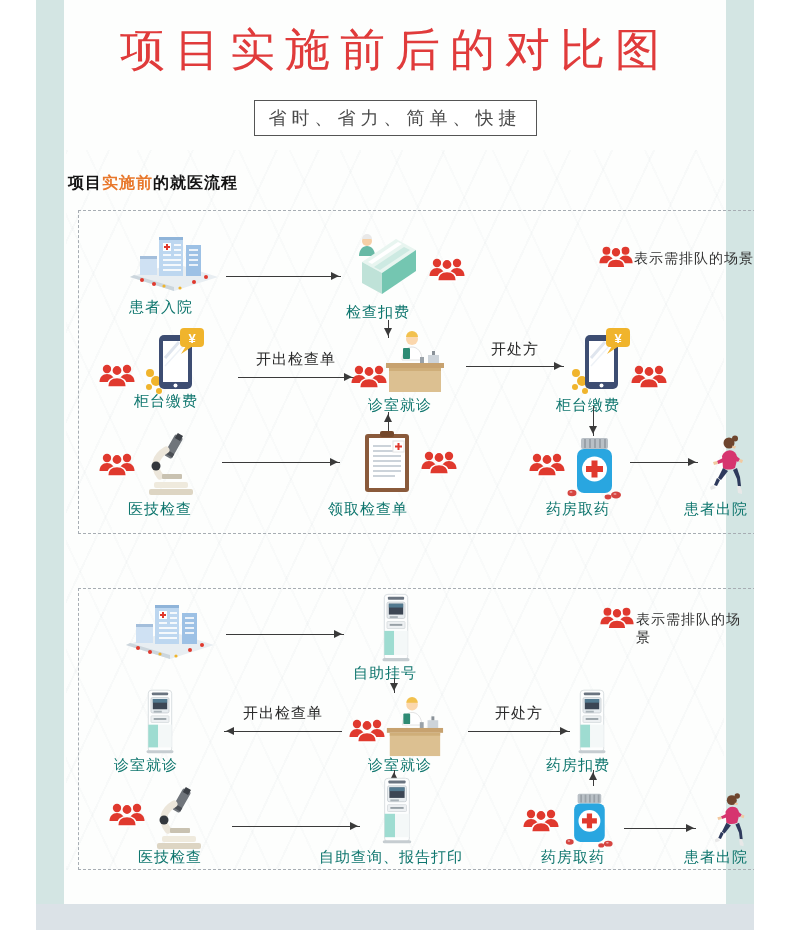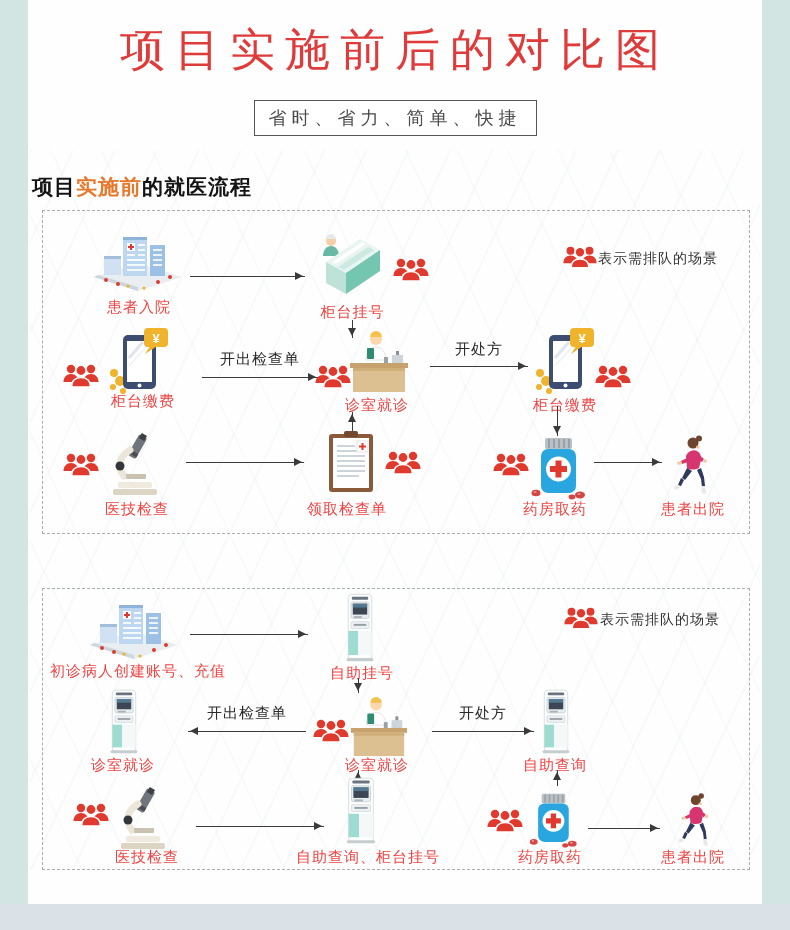--- a/index.html
+++ b/index.html
@@ -1,33 +1,33 @@
 <!DOCTYPE html>
 <html><head>
 <meta charset="utf-8">
 <style>
   html,body{margin:0;padding:0;background:#ffffff;}
-  .page{position:relative;width:790px;height:930px;margin:0 auto;background:#fdfefd;overflow:hidden;
+  .page{position:relative;width:718px;height:930px;margin:0 auto;background:#fdfefd;overflow:hidden;
         font-family:"Liberation Sans","DejaVu Sans",sans-serif;color:#333;}
   .side-strip{position:absolute;top:0;width:28px;height:904px;background:#d3e5e3;}
   .side-strip.left{left:0}.side-strip.right{right:0}
   .bottom-band{position:absolute;left:0;right:0;bottom:0;height:26px;background:#dbe2e7;}
   .watermark{position:absolute;left:30px;right:30px;top:150px;bottom:60px;pointer-events:none;
     background:repeating-linear-gradient(115deg,rgba(150,165,175,.05) 0 2px,transparent 2px 38px),
                repeating-linear-gradient(65deg,rgba(150,165,175,.04) 0 2px,transparent 2px 46px);}
   .title{position:absolute;top:20px;left:28px;right:28px;text-align:center;
          font-size:45px;letter-spacing:10px;color:#e03b3b;font-weight:400;}
   .subtitle-wrap{position:absolute;top:100px;left:0;width:100%;text-align:center;}
   .subtitle{display:inline-block;border:1px solid #555;padding:5px 14px;font-size:18px;
             letter-spacing:5px;color:#4a4a4a;background:#fff;}
-  .section-heading{position:absolute;left:32px;font-size:21px;font-weight:bold;color:#141414;letter-spacing:1px;}
+  .section-heading{position:absolute;left:32px;font-size:16px;font-weight:bold;color:#141414;letter-spacing:1px;}
   .section-heading .hl{color:#e8782c;}
   .flow-box{position:absolute;left:42px;width:706px;border:1px dashed #a7adb3;background:transparent;}
   .icon{position:absolute;line-height:0;}
-  .node-label{position:absolute;text-align:center;font-size:15px;color:#ef4444;letter-spacing:1px;white-space:nowrap;}
+  .node-label{position:absolute;font-size:15px;color:#0f766e;letter-spacing:1px;white-space:nowrap;}
   .arrow-label{position:absolute;text-align:center;font-size:15px;color:#2b2b2b;letter-spacing:1px;white-space:nowrap;}
   .legend{position:absolute;font-size:14px;color:#333;letter-spacing:1px;}
   .harrow{position:absolute;height:0;border-top:1.5px solid #3a3a3a;}
   .harrow.right::after{content:"";position:absolute;right:-2px;top:-5.5px;
       border:4.5px solid transparent;border-left:8px solid #3a3a3a;}
   .harrow.left::before{content:"";position:absolute;left:-2px;top:-5.5px;
       border:4.5px solid transparent;border-right:8px solid #3a3a3a;}
   .varrow{position:absolute;width:0;border-left:1.5px solid #3a3a3a;}
   .varrow.down::after{content:"";position:absolute;bottom:-2px;left:-5.5px;
       border:4.5px solid transparent;border-top:8px solid #3a3a3a;}
@@ -224,21 +224,21 @@
   <span class="icon" style="left:92px;top:230px">
     <svg width="92" height="62" viewBox="0 0 92 62">
         <use href="#hospital"></use>
       </svg></span>
   <div class="node-label" style="left:93px;top:298px;width:92px">患者入院</div>
   <div class="harrow right" style="left:190px;top:276px;width:115px"></div>
   <span class="icon" style="left:318px;top:226px">
     <svg width="68" height="72" viewBox="0 0 68 72">
         <use href="#counter"></use>
       </svg></span>
-  <div class="node-label" style="left:310px;top:303px;width:85px">柜台挂号</div>
+  <div class="node-label" style="left:310px;top:303px;width:85px">检查扣费</div>
   <span class="icon" style="left:392px;top:255px">
     <svg width="38" height="28" viewBox="0 0 38 28">
         <use href="#queue"></use>
       </svg></span>
   <span class="icon" style="left:562px;top:243px">
     <svg width="36" height="27" viewBox="0 0 38 28">
         <use href="#queue"></use>
       </svg></span>
   <div class="legend" style="left:598px;top:250px">表示需排队的场景</div>
 
@@ -313,21 +313,20 @@
         <use href="#runner"></use>
       </svg></span>
   <div class="node-label" style="left:648px;top:500px;width:90px">患者出院</div>
 
   <div class="flow-box" style="top:588px;height:280px"></div>
 
   <span class="icon" style="left:88px;top:598px">
     <svg width="92" height="62" viewBox="0 0 92 62">
         <use href="#hospital"></use>
       </svg></span>
-  <div class="node-label" style="left:38px;top:662px;width:200px">初诊病人创建账号、充值</div>
   <div class="harrow right" style="left:190px;top:634px;width:118px"></div>
   <span class="icon" style="left:342px;top:592px">
     <svg width="36" height="70" viewBox="0 0 40 90" preserveAspectRatio="none">
         <use href="#kiosk"></use>
       </svg></span>
   <div class="node-label" style="left:317px;top:664px;width:90px">自助挂号</div>
   <span class="icon" style="left:563px;top:604px">
     <svg width="36" height="27" viewBox="0 0 38 28">
         <use href="#queue"></use>
       </svg></span>
@@ -348,40 +347,40 @@
     <svg width="84" height="62" viewBox="0 0 84 64">
         <use href="#desk"></use>
       </svg></span>
   <div class="node-label" style="left:332px;top:756px;width:90px">诊室就诊</div>
   <div class="arrow-label" style="left:432px;top:704px;width:102px">开处方</div>
   <div class="harrow right" style="left:432px;top:731px;width:102px"></div>
   <span class="icon" style="left:538px;top:688px">
     <svg width="36" height="66" viewBox="0 0 40 90" preserveAspectRatio="none">
         <use href="#kiosk"></use>
       </svg></span>
-  <div class="node-label" style="left:510px;top:756px;width:90px">自助查询</div>
+  <div class="node-label" style="left:510px;top:756px;width:90px">药房扣费</div>
   <div class="varrow down" style="left:358px;top:678px;height:15px"></div>
   <div class="varrow up" style="left:358px;top:770px;height:16px"></div>
   <div class="varrow up" style="left:557px;top:770px;height:16px"></div>
 
   <span class="icon" style="left:72px;top:800px">
     <svg width="38" height="28" viewBox="0 0 38 28">
         <use href="#queue"></use>
       </svg></span>
   <span class="icon" style="left:114px;top:786px">
     <svg width="58" height="64" viewBox="0 0 58 64">
         <use href="#microscope"></use>
       </svg></span>
   <div class="node-label" style="left:102px;top:848px;width:90px">医技检查</div>
   <div class="harrow right" style="left:196px;top:826px;width:128px"></div>
   <span class="icon" style="left:342px;top:776px">
     <svg width="38" height="68" viewBox="0 0 40 90" preserveAspectRatio="none">
         <use href="#kiosk"></use>
       </svg></span>
-  <div class="node-label" style="left:283px;top:848px;width:170px">自助查询、柜台挂号</div>
+  <div class="node-label" style="left:283px;top:848px;width:170px">自助查询、报告打印</div>
   <span class="icon" style="left:486px;top:806px">
     <svg width="38" height="28" viewBox="0 0 38 28">
         <use href="#queue"></use>
       </svg></span>
   <span class="icon" style="left:526px;top:792px">
     <svg width="54" height="56" viewBox="0 0 56 64">
         <use href="#medicine"></use>
       </svg></span>
   <div class="node-label" style="left:505px;top:848px;width:90px">药房取药</div>
   <div class="harrow right" style="left:588px;top:828px;width:72px"></div>

